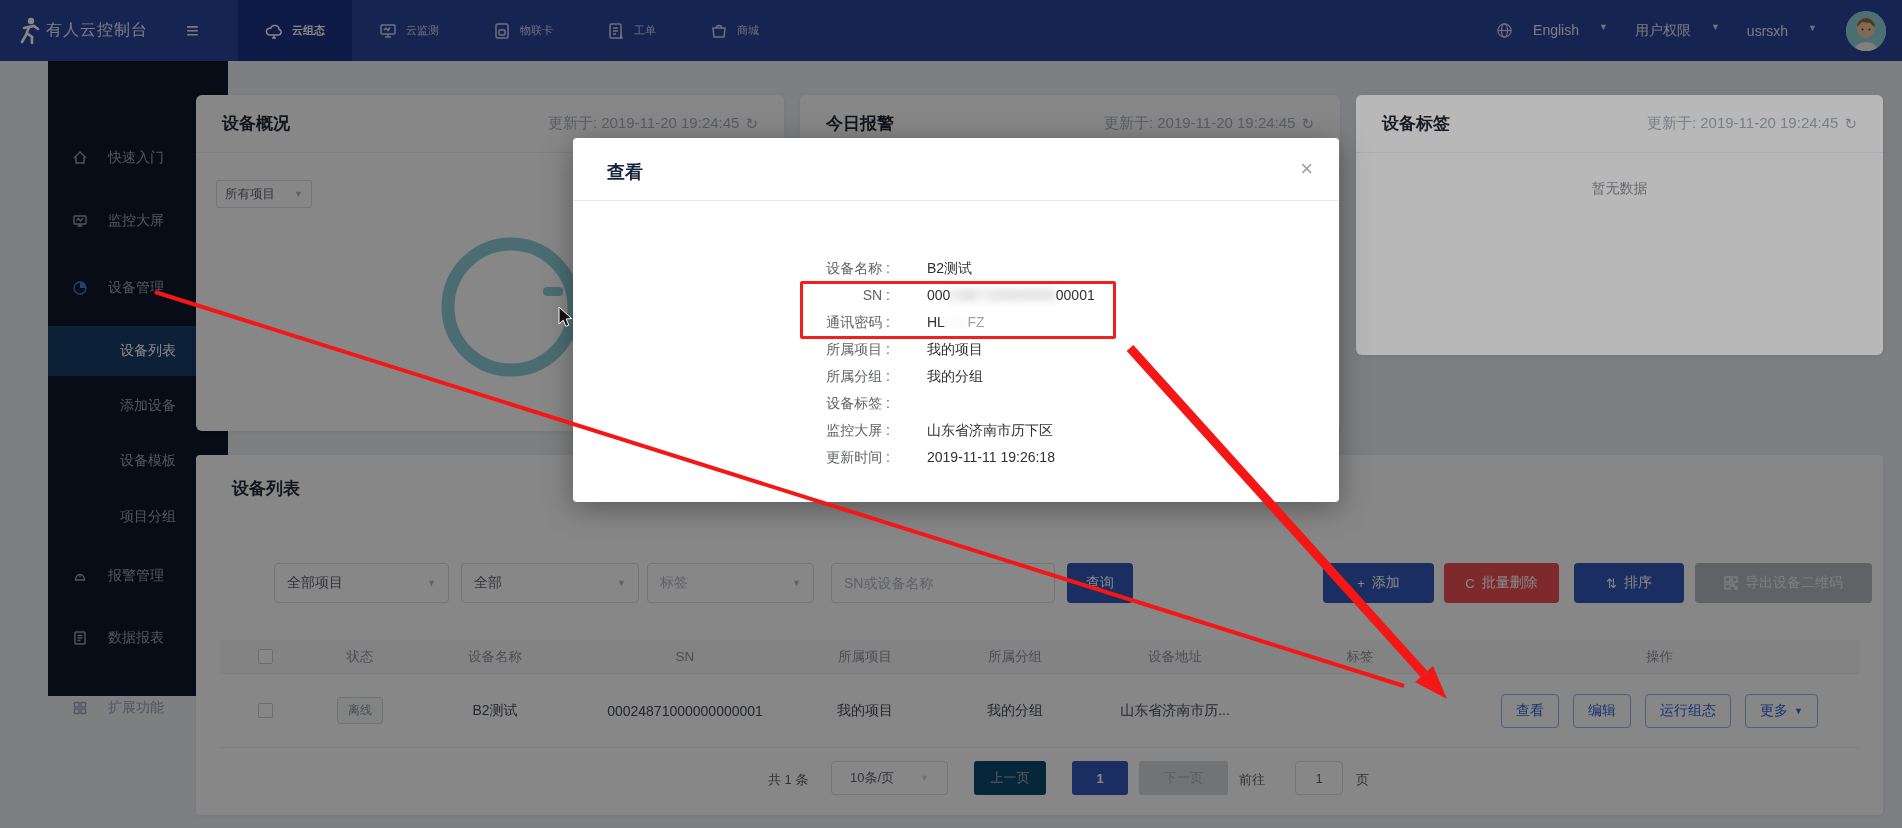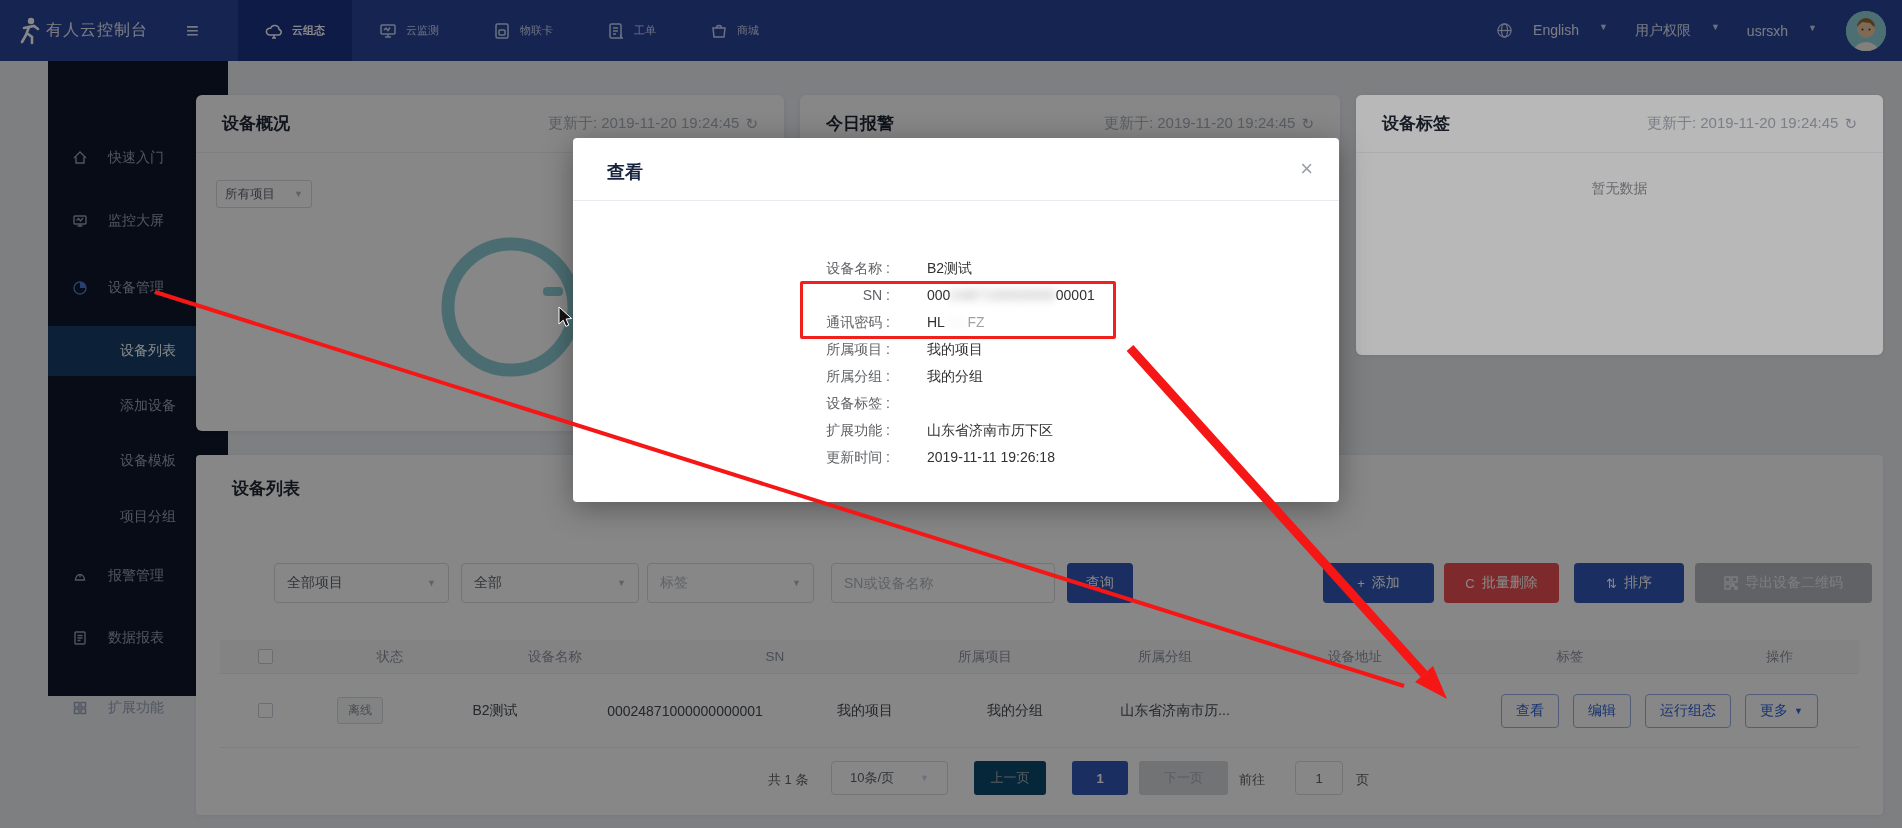--- a/index.html
+++ b/index.html
@@ -62,21 +62,21 @@
   #btn-query  { left:871px;  top:108px; width:66px;  background:#3257b8; }
   #btn-add    { left:1127px; top:108px; width:111px; background:#3257b8; }
   #btn-del    { left:1248px; top:108px; width:115px; background:#ee4f53; }
   #btn-sort   { left:1378px; top:108px; width:110px; background:#3257b8; }
   #btn-export { left:1499px; top:108px; width:177px; background:#b6b9bf; color:#eceef2; }
   .btn .bicon { font-size:13px; }
 
   
   #table { position:absolute; left:24px; top:185px; width:1639px; }
   .trow { display:flex; align-items:center; border-bottom:1px solid #ebeef5; }
-  .thead { height:34px; background:#f7f8fa; font-size:13.5px; color:#8d939e;gap:30px; }
+  .thead { height:34px; background:#f7f8fa; font-size:13.5px; color:#8d939e; }
   .tbody { height:74px; font-size:14px; color:#454a54; }
   .tc { display:flex; align-items:center; justify-content:center; text-align:center; }
   .c1{width:90px;} .c2{width:100px;} .c3{width:170px;} .c4{width:210px;} .c5{width:150px;}
   .c6{width:150px;} .c7{width:170px;} .c8{width:200px;} .c9{flex:1;}
   .checkbox { width:15px; height:15px; border:1px solid #c9ced8; border-radius:2px; background:#fff; cursor:pointer; }
   .tag-offline { border:1px solid #d8dadf; color:#8a8f99; background:#f6f7f8; font-size:12px; padding:4px 10px; border-radius:3px; }
   .op-btn { height:34px; padding:0 14px; border:1px solid #9ab0e8; border-radius:4px; background:#fff; color:#2f62d8; font-size:14px; display:flex; align-items:center; gap:6px; cursor:pointer; font-family:inherit; }
   .ops { display:flex; gap:14px; justify-content:center; }
   .op-btn .caret { color:#2f62d8; }
 
@@ -425,21 +425,21 @@
     </div>
     <div class="m-row" style="top:225px">
       <span class="m-label">所属分组 :</span>
       <span class="m-value">我的分组</span>
     </div>
     <div class="m-row" style="top:252px">
       <span class="m-label">设备标签 :</span>
       <span class="m-value"></span>
     </div>
     <div class="m-row" style="top:279px">
-      <span class="m-label">扩展功能 :</span>
+      <span class="m-label">监控大屏 :</span>
       <span class="m-value">山东省济南市历下区</span>
     </div>
     <div class="m-row" style="top:306px">
       <span class="m-label">更新时间 :</span>
       <span class="m-value">2019-11-11 19:26:18</span>
     </div>
   </div>
 
   <div id="red-box"></div>
   <svg id="annotations" width="1902" height="828" viewBox="0 0 1902 828">

